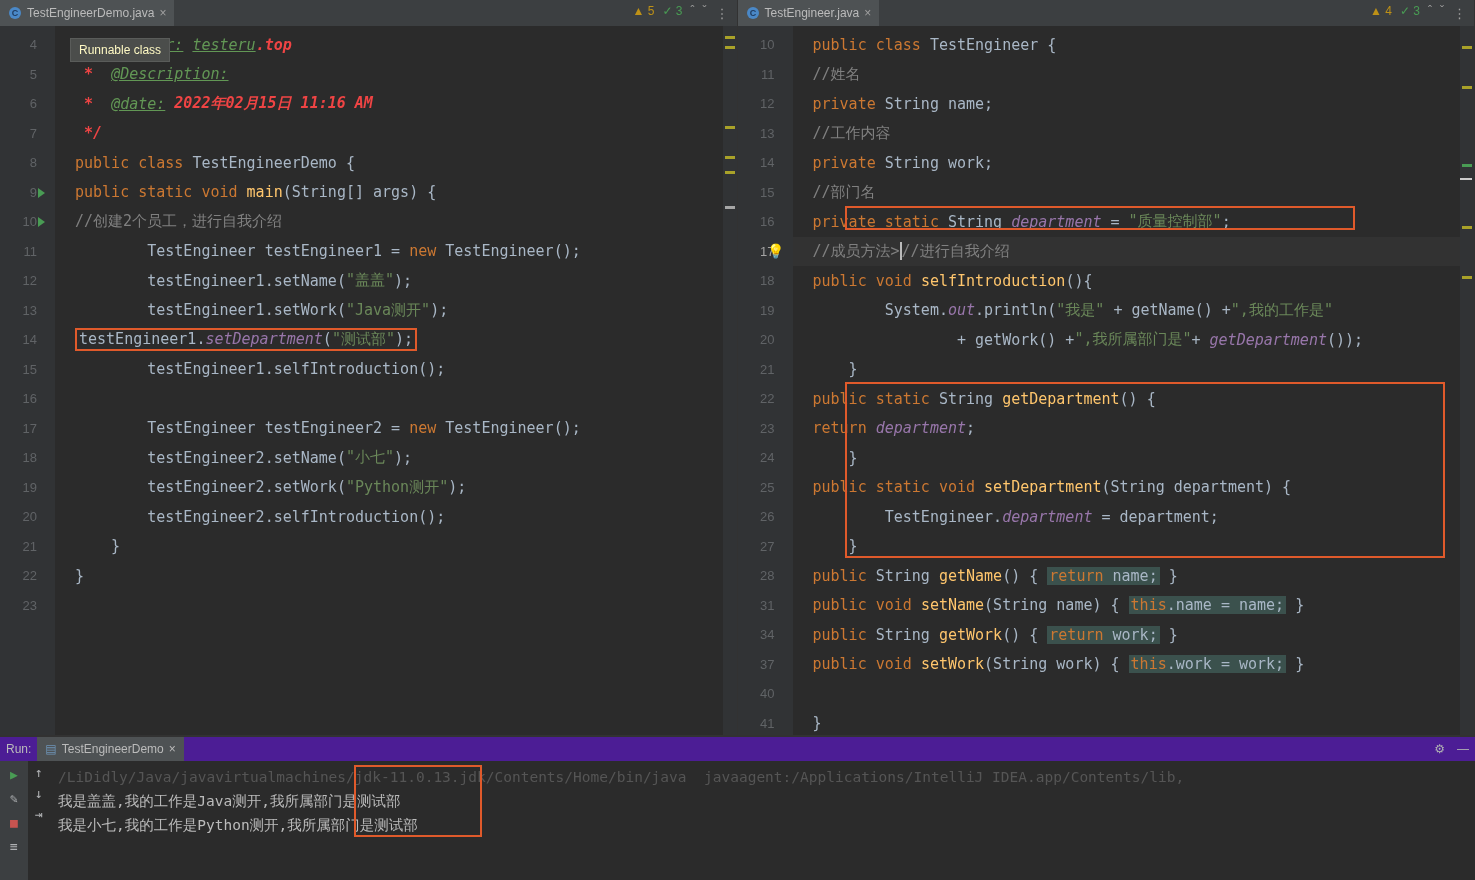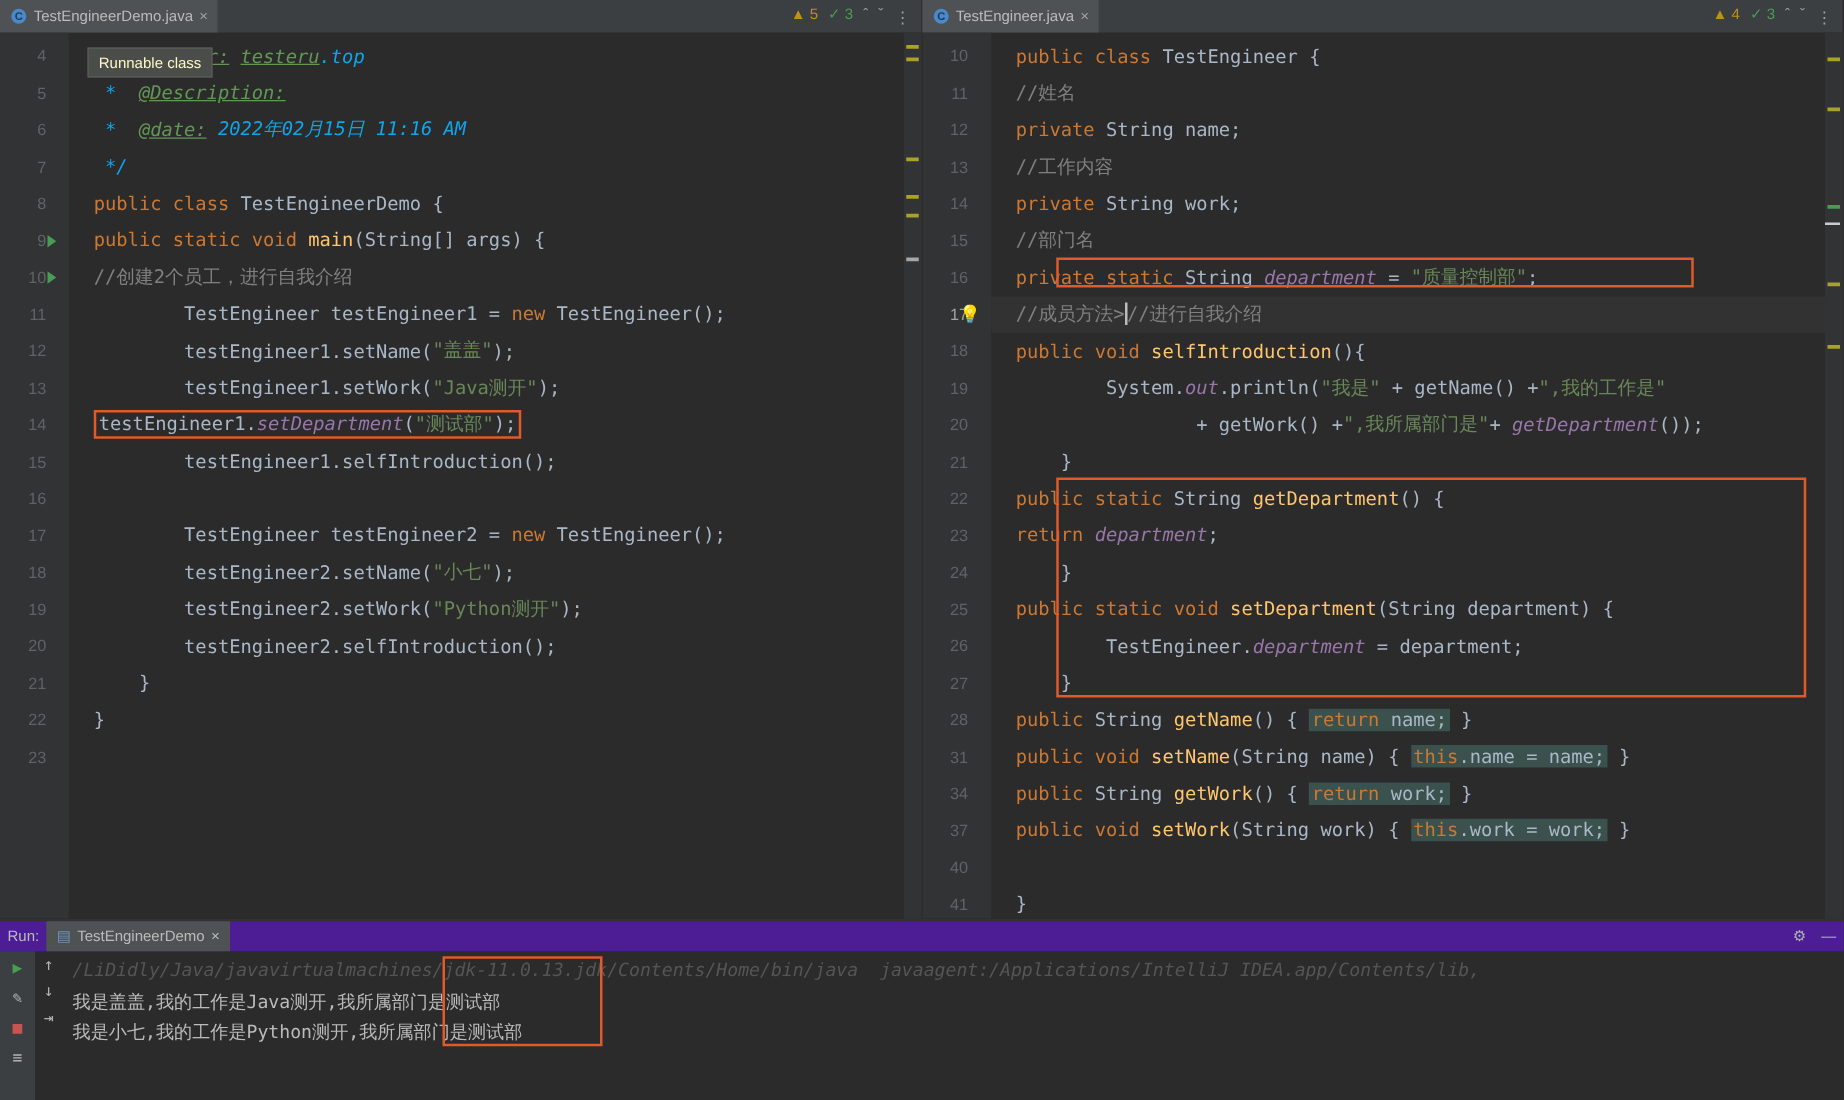--- a/index.html
+++ b/index.html
@@ -27,21 +27,21 @@
 .gutter { width:55px; background:#313335; text-align:right; padding-top:4px;}
 .gutter .ln { height:29.5px; color:#606366; font-family:sans-serif; font-size:13px; padding-right:18px; display:flex; align-items:center; justify-content:flex-end; position:relative;}
 .gutter .ln.cur{color:#A4A3A3;}
 .gutter .run::before{
   content:""; position:absolute; left:38px; top:10px;
   border-left:7px solid #499C54; border-top:5px solid transparent; border-bottom:5px solid transparent;
 }
 .code { flex:1; padding-top:4px; position:relative;}
 .codeline { height:29.5px; display:flex; align-items:center; white-space:pre; font-size:15px; padding-left:20px;}
 .codeline.cur{background:#323232;}
-.kw{color:#CC7832;} .str{color:#6A8759;} .cmt{color:#808080;} .doc{color:#0ea5e9;font-style:italic;}
+.kw{color:#CC7832;} .str{color:#6A8759;} .cmt{color:#808080;} .doc{color:#ef4444;font-style:italic;font-weight:bold;}
 .doctag{color:#629755;font-style:italic;text-decoration:underline;}
 .fn{color:#FFC66D;text-align:center;} .sfield{color:#9876AA;font-style:italic;}
 .stat{color:#9876AA;font-style:italic;}
 .hl1{ border:2px solid #E05A2B; padding:0 2px; }
 .hlbox{ position:absolute; border:2px solid #E05A2B; }
 .insp{ position:absolute; top:4px; right:30px; display:flex; gap:8px; align-items:center; font-family:sans-serif; font-size:12px; color:#999;}
 .insp .warn{color:#BE9117;} .insp .ok{color:#499C54;}
 .scrollstrip{ position:absolute; right:0; top:26px; bottom:0; width:14px; background:#313335;}
 .mark{position:absolute;right:2px;width:10px;height:3px;}
 .mark.y{background:#A9A229;} .mark.g{background:#499C54;} .mark.w{background:#A6A6A6;}
@@ -52,21 +52,21 @@
 .runpanel{ height:145px; background:#2B2B2B; display:flex; flex-direction:column; border-top:2px solid #323232;}
 .runhead{ height:24px; background:#4c1d95; display:flex; align-items:center; font-family:sans-serif; font-size:12px; color:#BBBBBB;}
 .runhead .lbl{ padding:0 6px;}
 .runtab{ display:flex; align-items:center; gap:5px; padding:0 8px; height:24px; background:#4E5254;}
 .runhead .spacer{flex:1;}
 .runbody{ flex:1; display:flex;}
 .runtools{ width:28px; background:#3C3F41; display:flex; flex-direction:column; align-items:center; padding-top:4px; gap:6px;}
 .rtool{width:18px;height:18px;color:#AFB1B3;display:flex;align-items:center;justify-content:center;}
 .runout{ flex:1; padding:4px 8px; font-size:14.5px; position:relative; overflow:hidden;}
 .runout .cline{height:24px;display:flex;align-items:center;white-space:pre;color:#BBBBBB;}
-.runout .faded{color:#555555;font-style:italic;}
+.runout .faded{color:#555555;}
 .arrows{width:22px;display:flex;flex-direction:column;gap:6px;align-items:center;padding-top:4px;color:#AFB1B3;}
 .hlbox.console{border-color:#E05A2B;}
 svg{display:block;}
 .folded{background:#3B514D;color:#A9B7C6;padding:0 2px;}
 </style>
 </head>
 <body>
 
 <div class="top">
 

